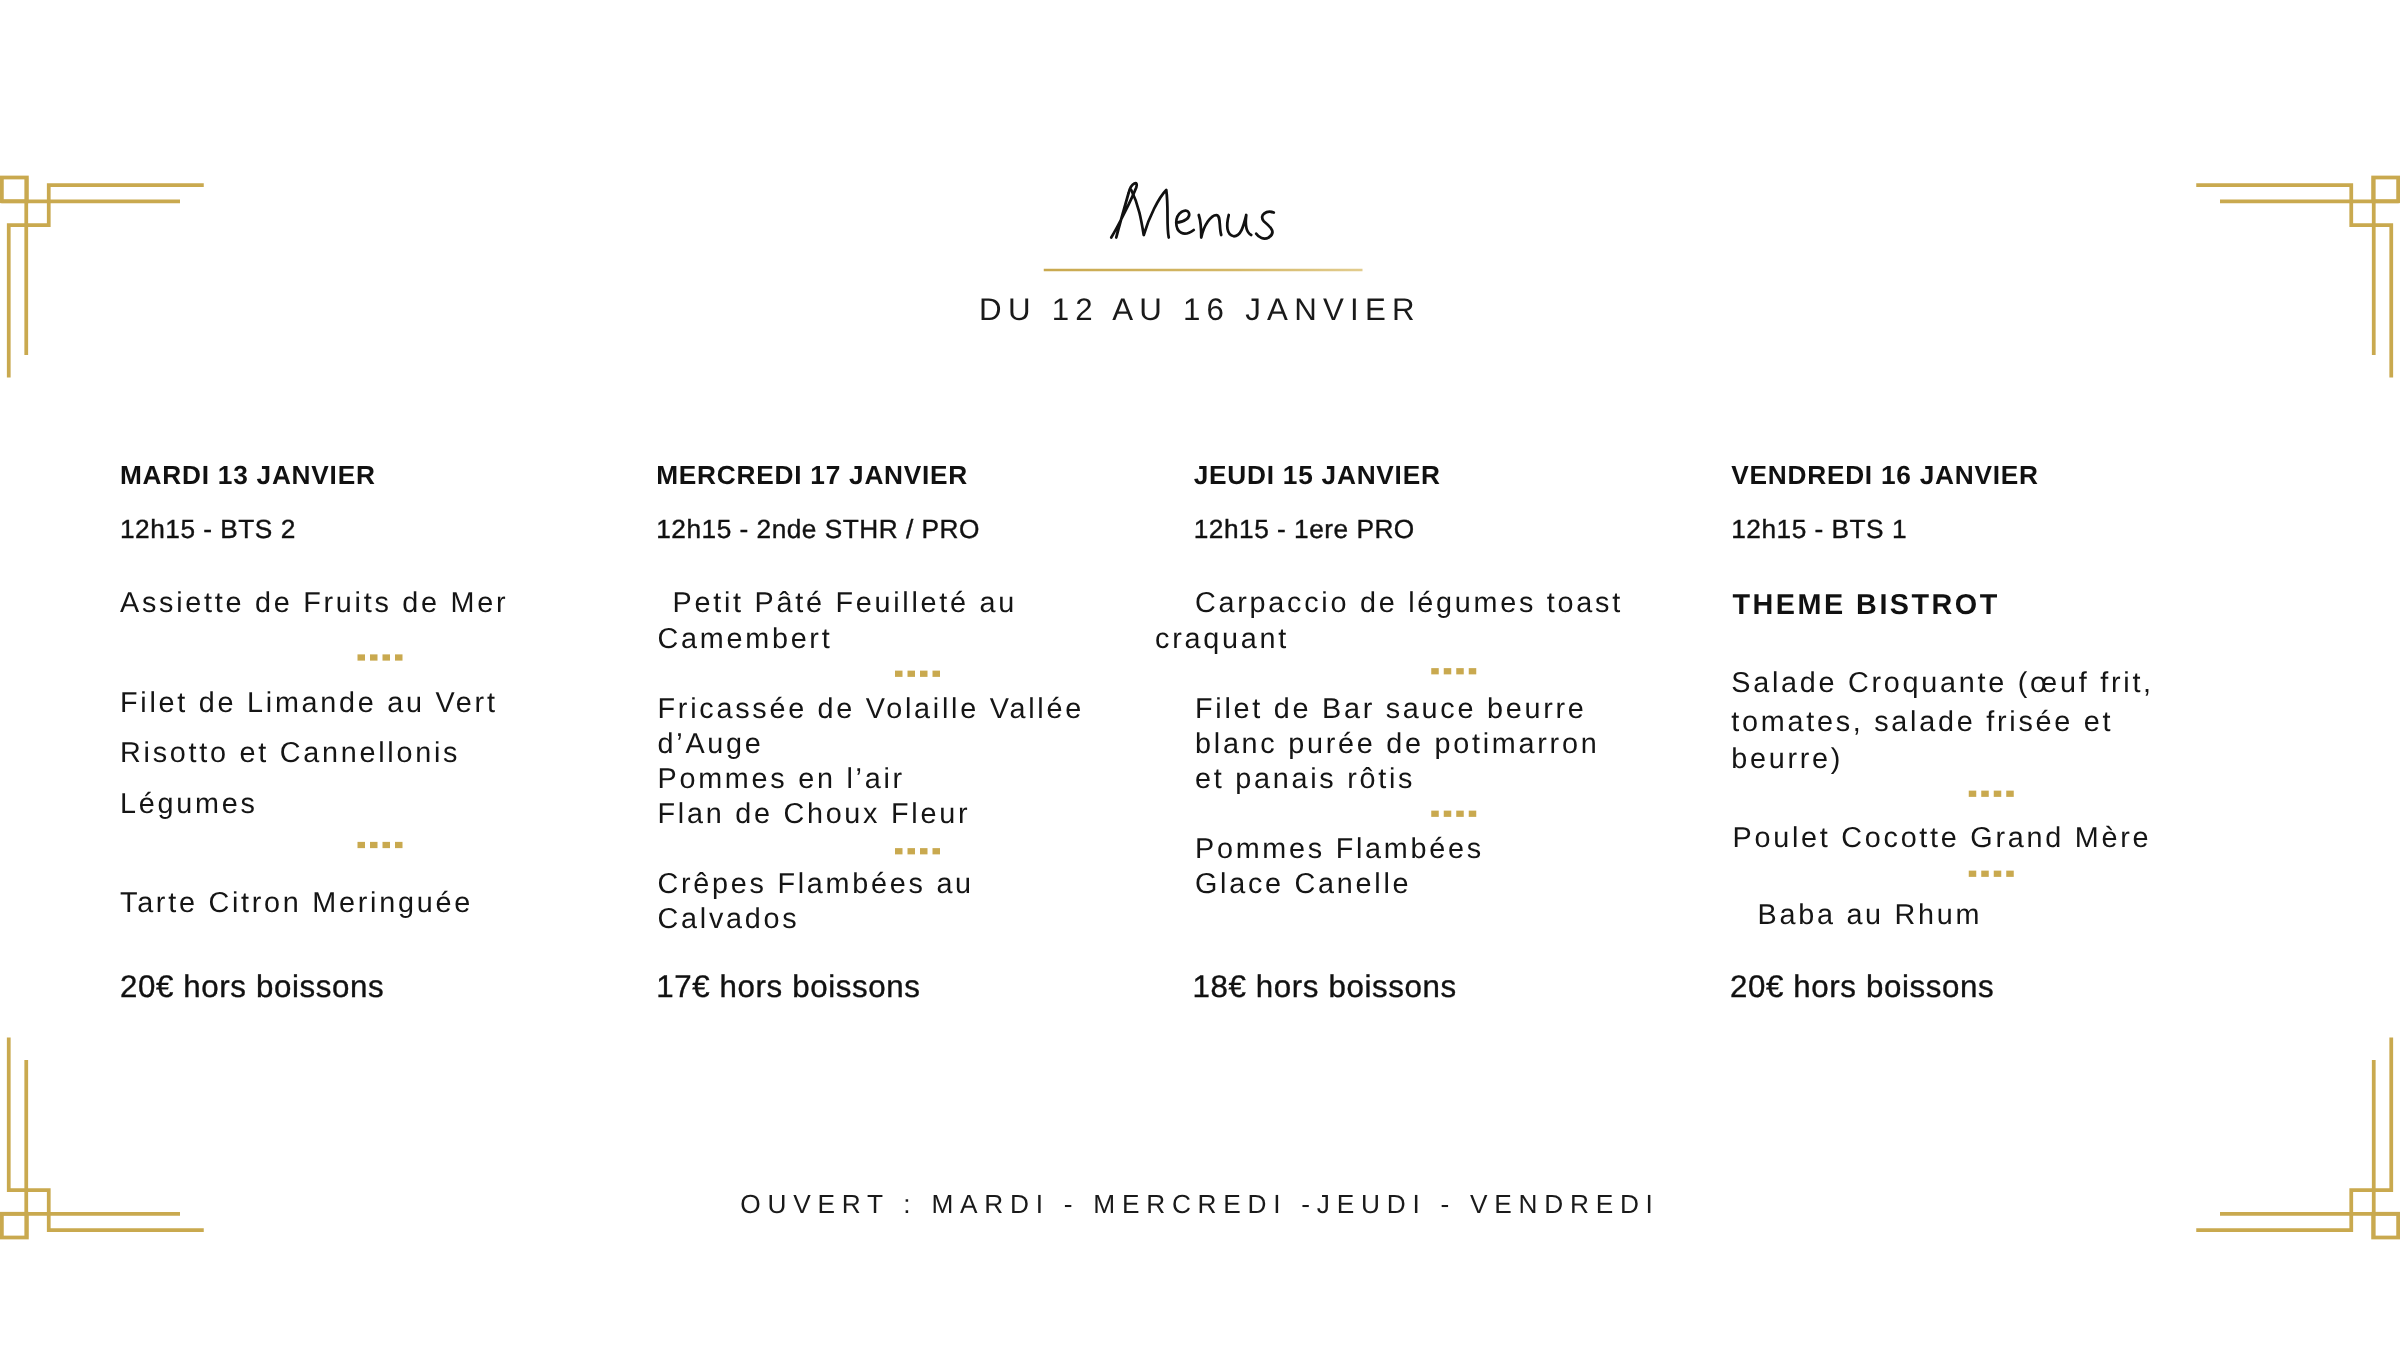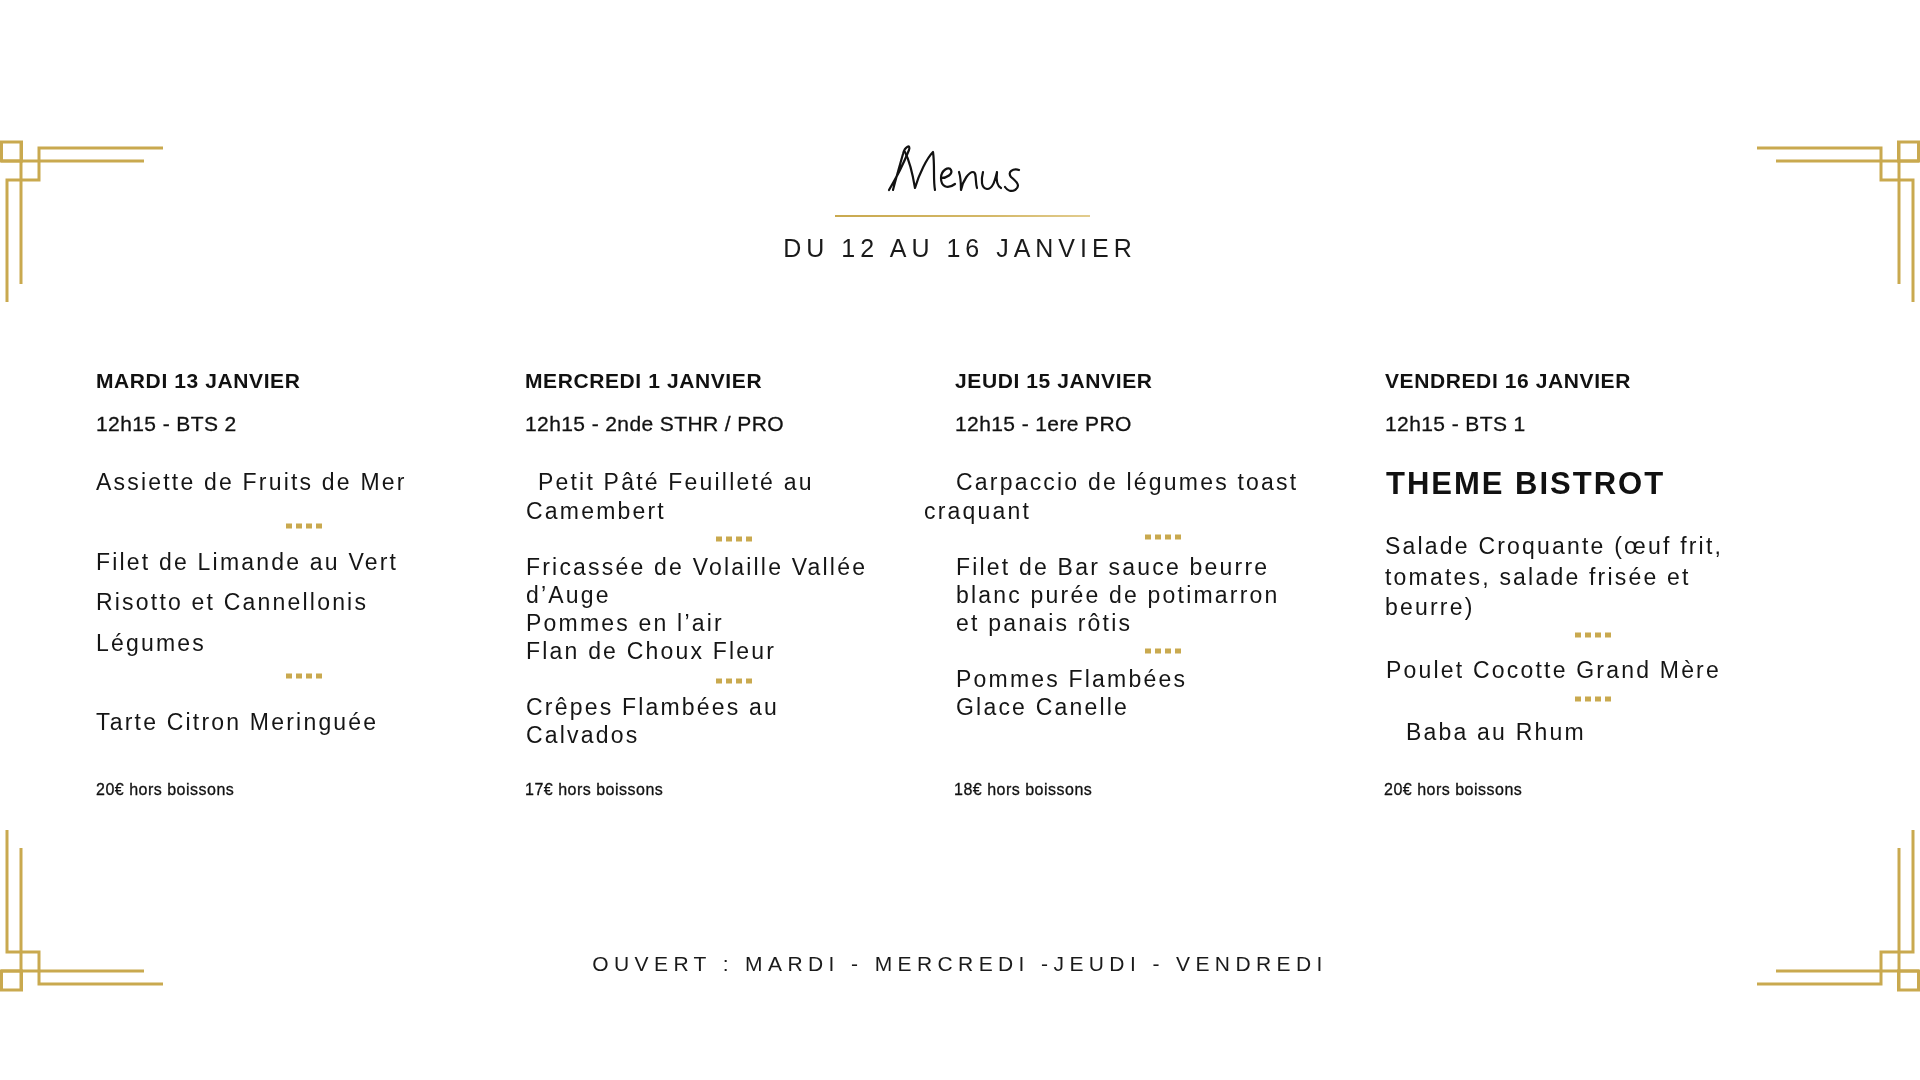--- a/index.html
+++ b/index.html
@@ -28,22 +28,22 @@
     font-size: 25px; letter-spacing: 5px; color: #1a1a1a; font-weight: 400;
   }
 
   .line {
     position: absolute; width: 420px; white-space: nowrap;
     transform: translate(-50%, -50%);
   }
   .day { font-weight: 700; font-size: 21px; letter-spacing: 0.6px; color: #111; }
   .time { font-weight: 400; font-size: 21px; letter-spacing: 0.4px; color: #111; -webkit-text-stroke: 0.3px #111; }
   .dish { font-size: 23px; letter-spacing: 2.2px; color: #151515; }
-  .theme { font-size: 31px; font-weight: 700; letter-spacing: 2px; color: #111; }
-  .price { font-size: 16px; letter-spacing: 0.5px; color: #111; -webkit-text-stroke: 0.3px #111; }
+  .theme { font-size: 23px; font-weight: 700; letter-spacing: 2px; color: #111; }
+  .price { font-size: 25px; letter-spacing: 0.5px; color: #111; -webkit-text-stroke: 0.3px #111; }
 
   .dots {
     position: absolute; transform: translate(-50%, -50%);
     display: flex; gap: 4px;
   }
   .dots span { width: 6px; height: 5px; background: #c9a94f; display: block; }
 
   .footer {
     position: absolute; left: 0; width: 1920px; top: 952px; text-align: center;
     font-size: 21px; letter-spacing: 5.4px; color: #1a1a1a;
@@ -121,21 +121,21 @@
       <span></span>
       <span></span>
       <span></span>
       <span></span>
     </div>
   <div class="line dish" style="left:306px;top:722px">Tarte Citron Meringuée</div>
   <div class="line price" style="left:306px;top:790px">20€ hors boissons</div>
 </div>
 
 <div>
-  <div class="line day" style="left:735px;top:381px">MERCREDI 1 JANVIER</div>
+  <div class="line day" style="left:735px;top:381px">MERCREDI 17 JANVIER</div>
   <div class="line time" style="left:735px;top:424px">12h15 - 2nde STHR / PRO</div>
   <div class="line dish" style="left:748px;top:482px">Petit Pâté Feuilleté au</div>
   <div class="line dish" style="left:736px;top:511px">Camembert</div>
   <div class="dots" style="left:734px;top:539px">
       <span></span>
       <span></span>
       <span></span>
       <span></span>
     </div>
   <div class="line dish" style="left:736px;top:567px">Fricassée de Volaille Vallée</div>

